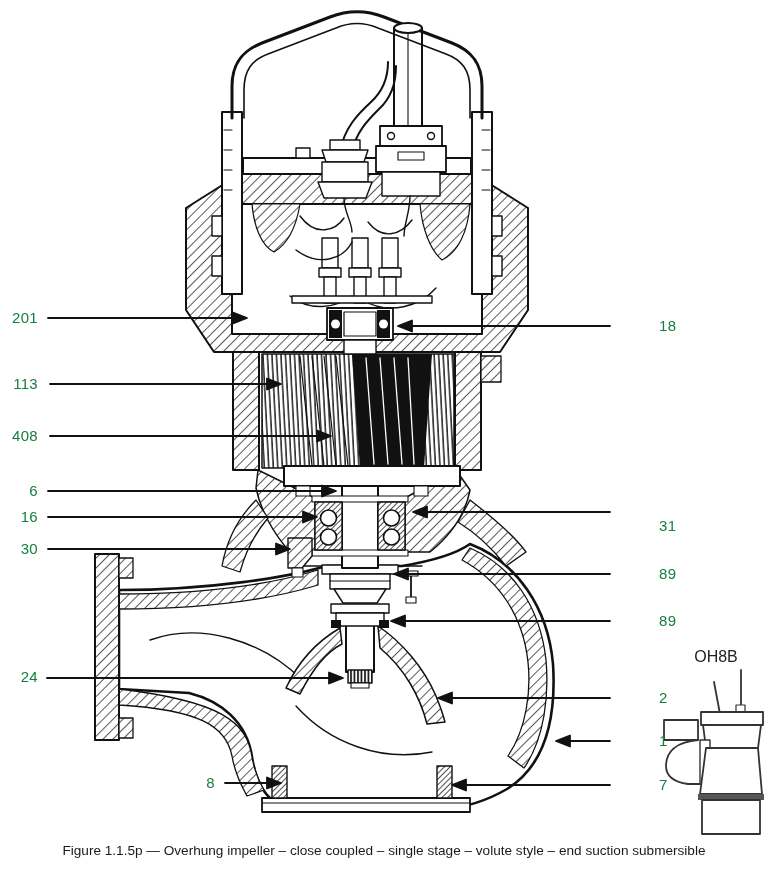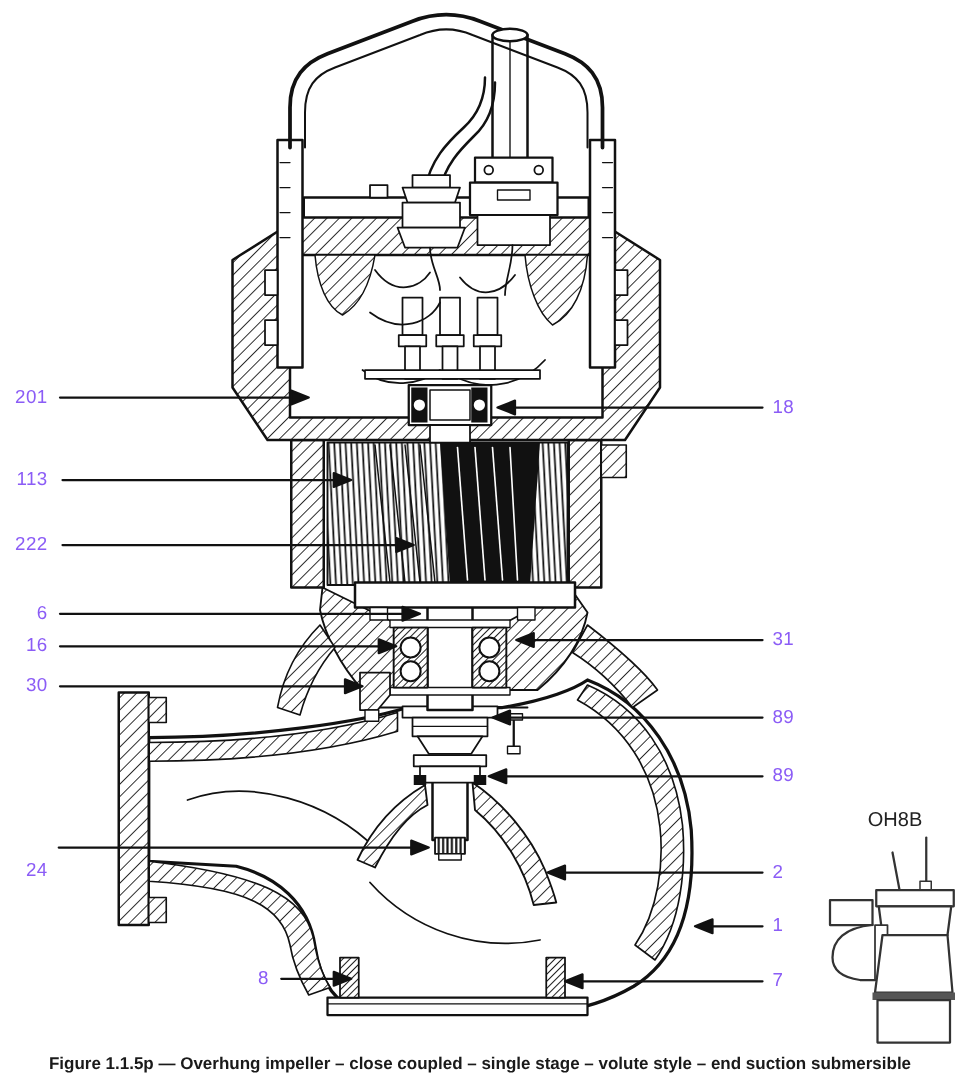--- a/index.html
+++ b/index.html
@@ -1,27 +1,27 @@
 <!DOCTYPE html>
 <html><head>
 <meta charset="utf-8">
 <style>
   html,body{margin:0;padding:0;background:#fff;}
   .stage{
     position:relative;width:768px;height:870px;background:#fff;overflow:hidden;
     font-family:"Liberation Sans",sans-serif;color:#111;
   }
   .diagram-svg{position:absolute;left:0;top:0;}
-  .co{position:absolute;font-size:15px;line-height:18px;color:#8b5cf6;letter-spacing:.3px;}
+  .co{position:absolute;font-size:15px;line-height:18px;color:#15803d;letter-spacing:.3px;}
   .co.l{width:32px;text-align:right;}
-  .co.r{text-align:center;}
+  .co.r{text-align:center;margin-left:41px;}
   .inset-label{position:absolute;left:678px;top:648px;width:76px;text-align:center;
     font-size:16px;color:#222;}
   .caption{position:absolute;left:0;top:843px;width:768px;text-align:center;
-    font-weight:bold;font-size:13.6px;color:#1a1a1a;}
+    font-weight:normal;font-size:13.6px;color:#1a1a1a;}
 </style>
 </head>
 <body>
 
 <div class="stage">
 
   <svg class="diagram-svg" width="768" height="870" viewBox="0 0 768 870" stroke-linecap="round" stroke-linejoin="round">
     <defs>
       <pattern id="h" patternUnits="userSpaceOnUse" width="7" height="7" patternTransform="rotate(45)">
         <rect width="7" height="7" fill="#fff"></rect>
@@ -263,29 +263,29 @@
       <path d="M 698 740 C 676 742 666 752 666 766 C 666 776 674 782 688 784 L 700 784" fill="#fff" stroke="#333" stroke-width="1.8"></path>
       <rect x="700" y="740" width="10" height="44" fill="#fff" stroke="#333" stroke-width="1.4"></rect>
       <path d="M 706 748 L 758 748 L 762 794 L 700 794 Z" fill="#fff" stroke="#333" stroke-width="1.8"></path>
       <rect x="698" y="794" width="66" height="6" fill="#555"></rect>
       <rect x="702" y="800" width="58" height="34" fill="#fff" stroke="#333" stroke-width="1.8"></rect>
     </g>
   </svg>
 
   <div class="co l" style="left:6px;top:309px">201</div>
   <div class="co l" style="left:6px;top:375px">113</div>
-  <div class="co l" style="left:6px;top:427px">222</div>
+  <div class="co l" style="left:6px;top:427px">408</div>
   <div class="co l" style="left:6px;top:482px">6</div>
   <div class="co l" style="left:6px;top:508px">16</div>
   <div class="co l" style="left:6px;top:540px">30</div>
-  <div class="co l" style="left:6px;top:688px">24</div>
+  <div class="co l" style="left:6px;top:668px">24</div>
   <div class="co l" style="left:183px;top:774px">8</div>
 
   <div class="co r" style="left:618px;top:317px">18</div>
-  <div class="co r" style="left:618px;top:503px">31</div>
+  <div class="co r" style="left:618px;top:517px">31</div>
   <div class="co r" style="left:618px;top:565px">89</div>
   <div class="co r" style="left:618px;top:612px">89</div>
   <div class="co r" style="left:618px;top:689px">2</div>
   <div class="co r" style="left:618px;top:732px">1</div>
   <div class="co r" style="left:618px;top:776px">7</div>
 
   <div class="inset-label">OH8B</div>
   <div class="caption">Figure 1.1.5p — Overhung impeller – close coupled – single stage – volute style – end suction submersible</div>
 </div>
 

